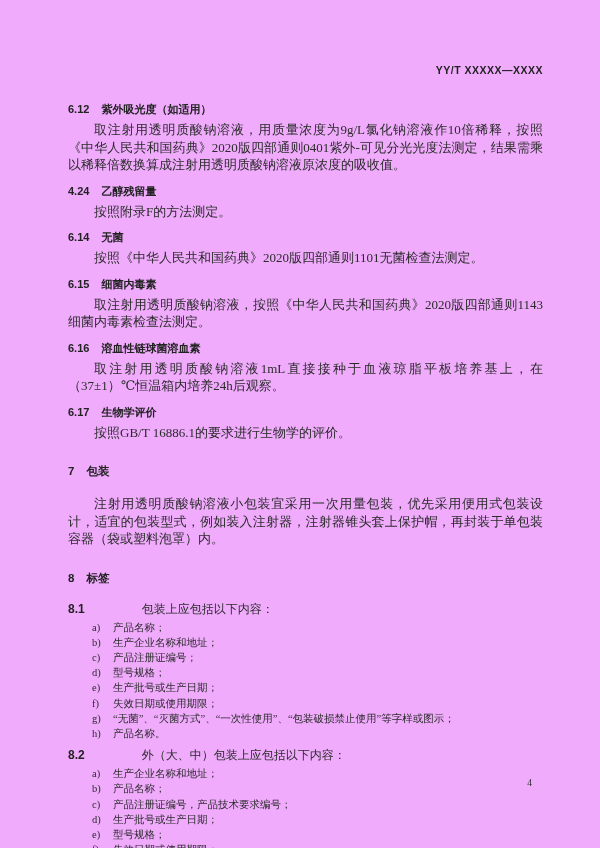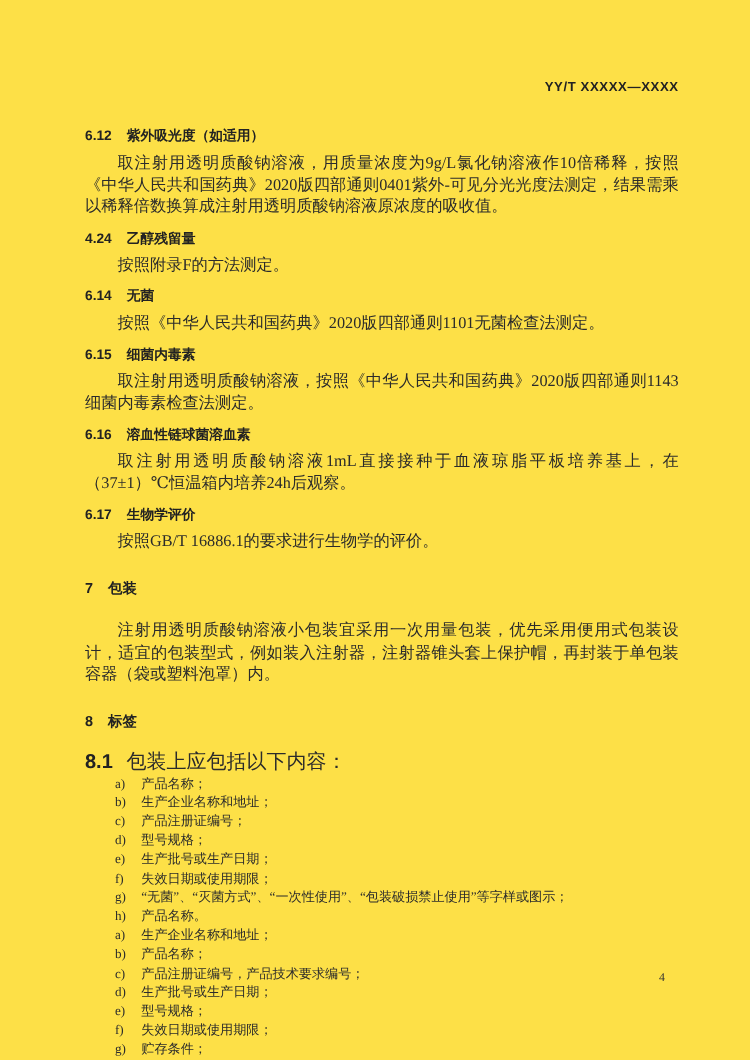--- a/index.html
+++ b/index.html
@@ -1,21 +1,21 @@
 <!DOCTYPE html>
 <html><head>
 <meta charset="utf-8">
 <style>
   * { margin: 0; padding: 0; box-sizing: border-box; }
   html, body { background: #ffffff; }
   .page {
     position: relative;
     width: 600px;
     height: 848px;
-    background: #fde047;
+    background: #f0abfc;
     font-family: "Liberation Serif", "DejaVu Serif", serif;
     color: #2b2b2b;
     overflow: hidden;
   }
   .running-header {
     position: absolute;
     top: 64px;
     left: 68px;
     right: 57px;
     text-align: right;
@@ -52,23 +52,24 @@
     font-size: 13px;
     line-height: 17.5px;
     text-indent: 2em;
     text-align: justify;
     margin: 2px 0 6px 0;
     color: #2b2b2b;
   }
   .clause {
     display: flex;
     align-items: flex-end;
-    font-size: 16px;
+    font-size: 12px;
     line-height: 15px;
     margin: 7px 0 3px 0;
+    gap: 46px;
   }
   .clause-num {
     font-family: "Liberation Sans", "DejaVu Sans", sans-serif;
     font-weight: bold;
     color: #222222;
     margin-right: 11px;
     white-space: nowrap;
   }
   .clause-text { color: #2b2b2b; }
   .item {
@@ -144,20 +145,24 @@
         <span class="item-text">失效日期或使用期限；</span>
       </div>
       <div class="item">
         <span class="item-letter">g)</span>
         <span class="item-text">“无菌”、“灭菌方式”、“一次性使用”、“包装破损禁止使用”等字样或图示；</span>
       </div>
       <div class="item">
         <span class="item-letter">h)</span>
         <span class="item-text">产品名称。</span>
       </div>
+      <div class="clause">
+        <span class="clause-num">8.2</span>
+        <span class="clause-text">外（大、中）包装上应包括以下内容：</span>
+      </div>
       <div class="item">
         <span class="item-letter">a)</span>
         <span class="item-text">生产企业名称和地址；</span>
       </div>
       <div class="item">
         <span class="item-letter">b)</span>
         <span class="item-text">产品名称；</span>
       </div>
       <div class="item">
         <span class="item-letter">c)</span>

